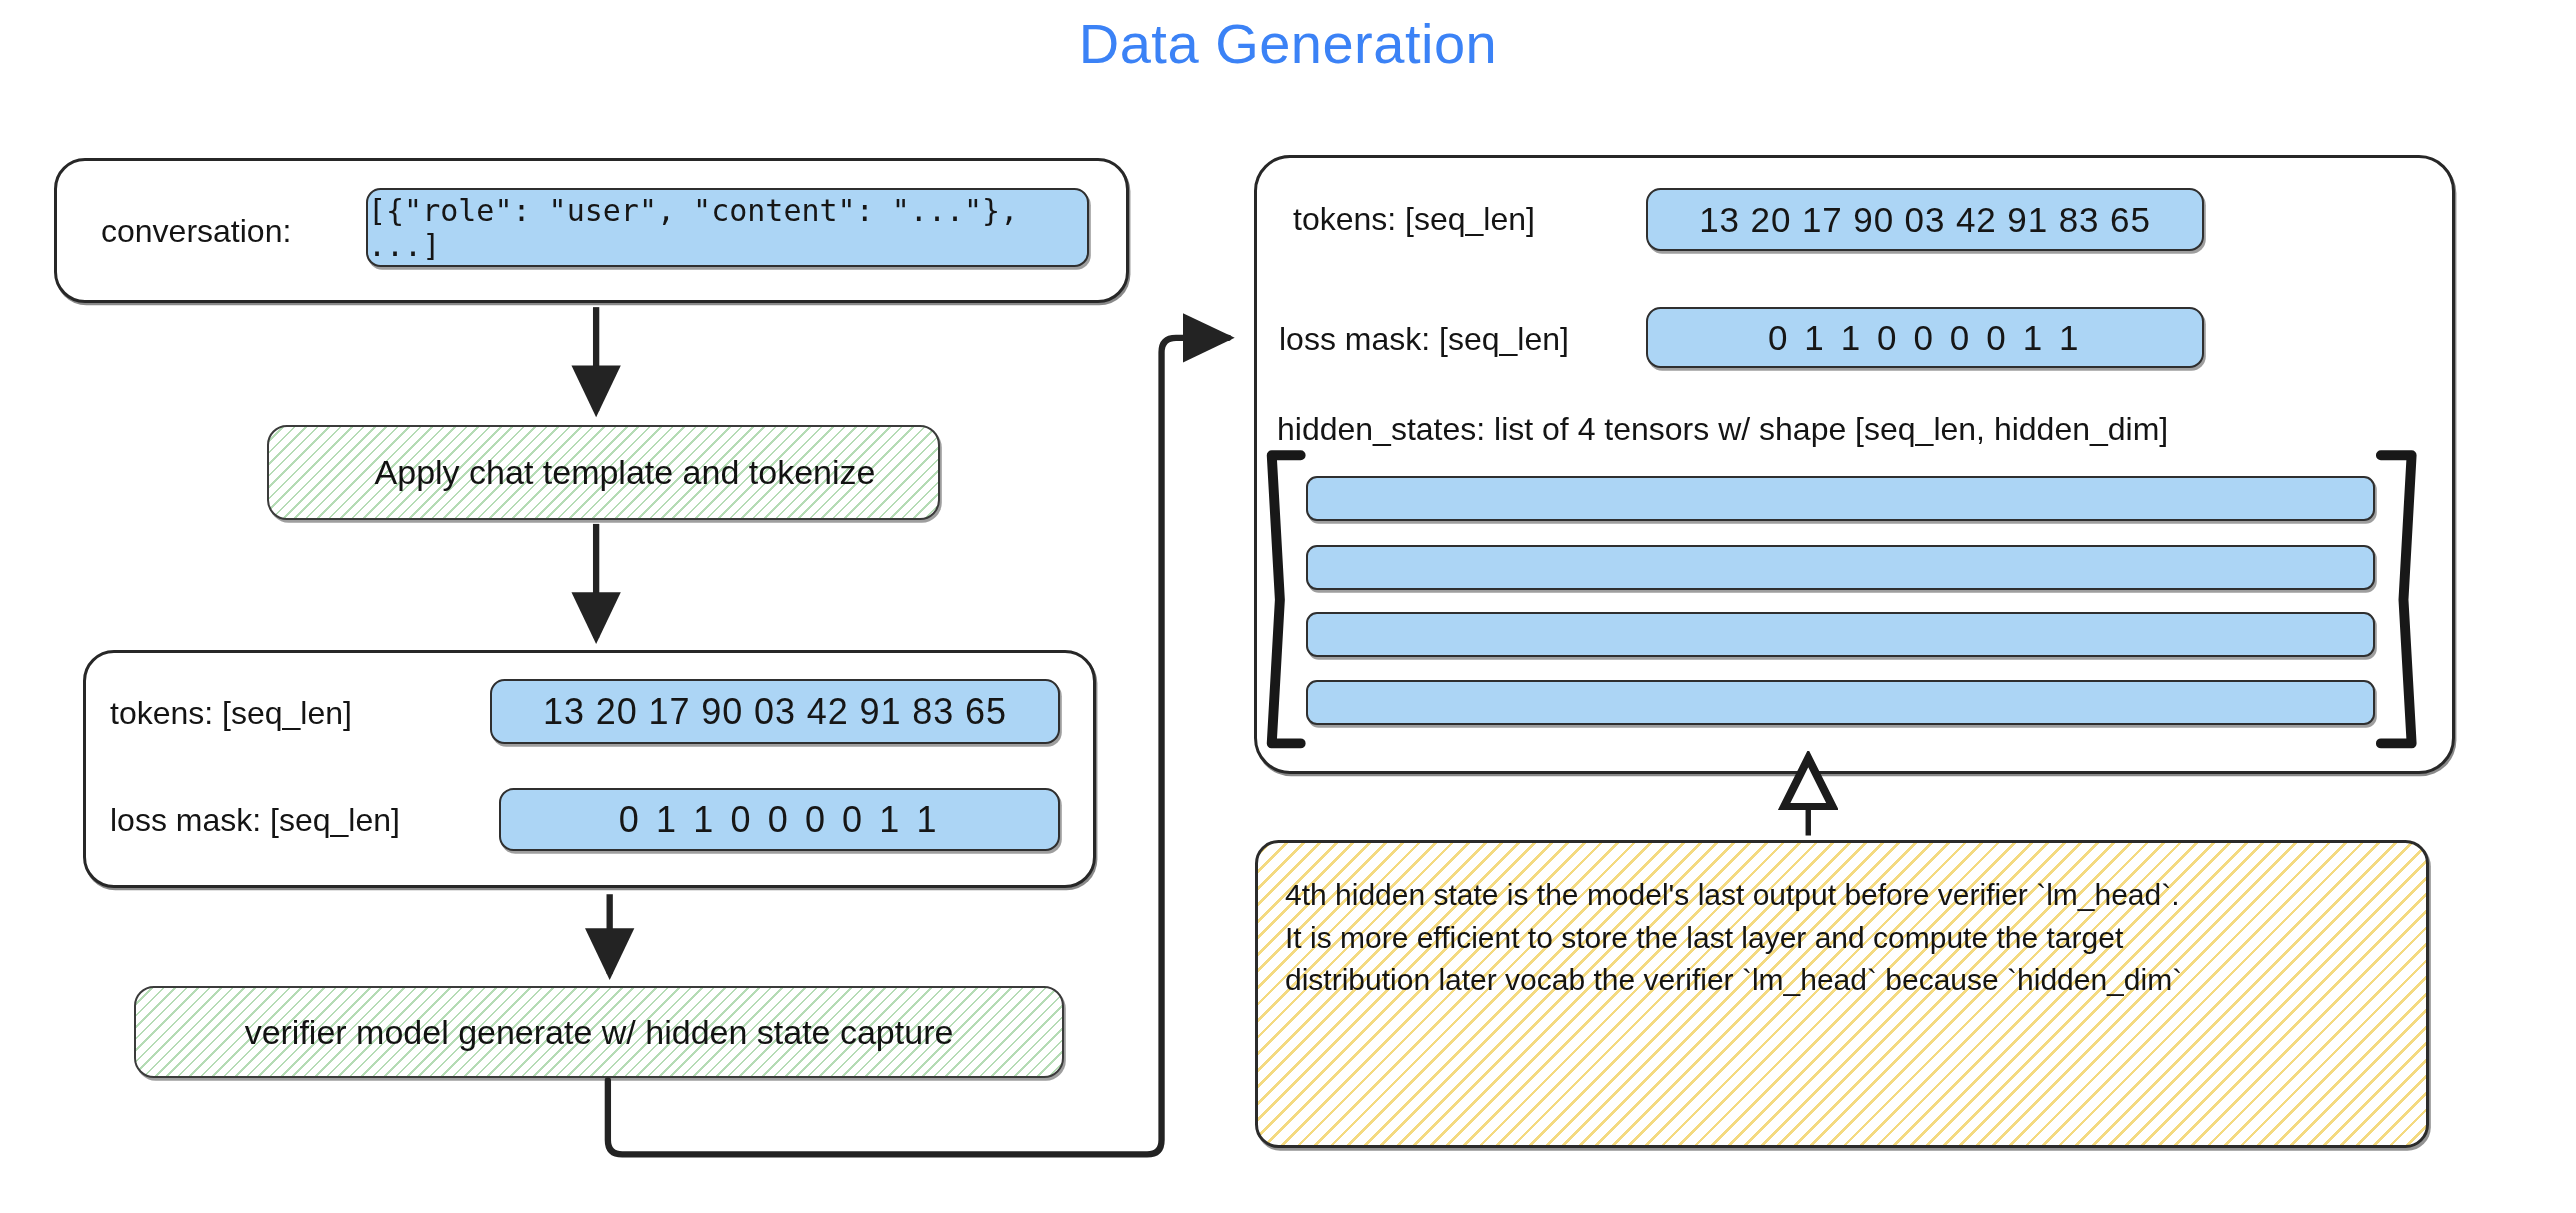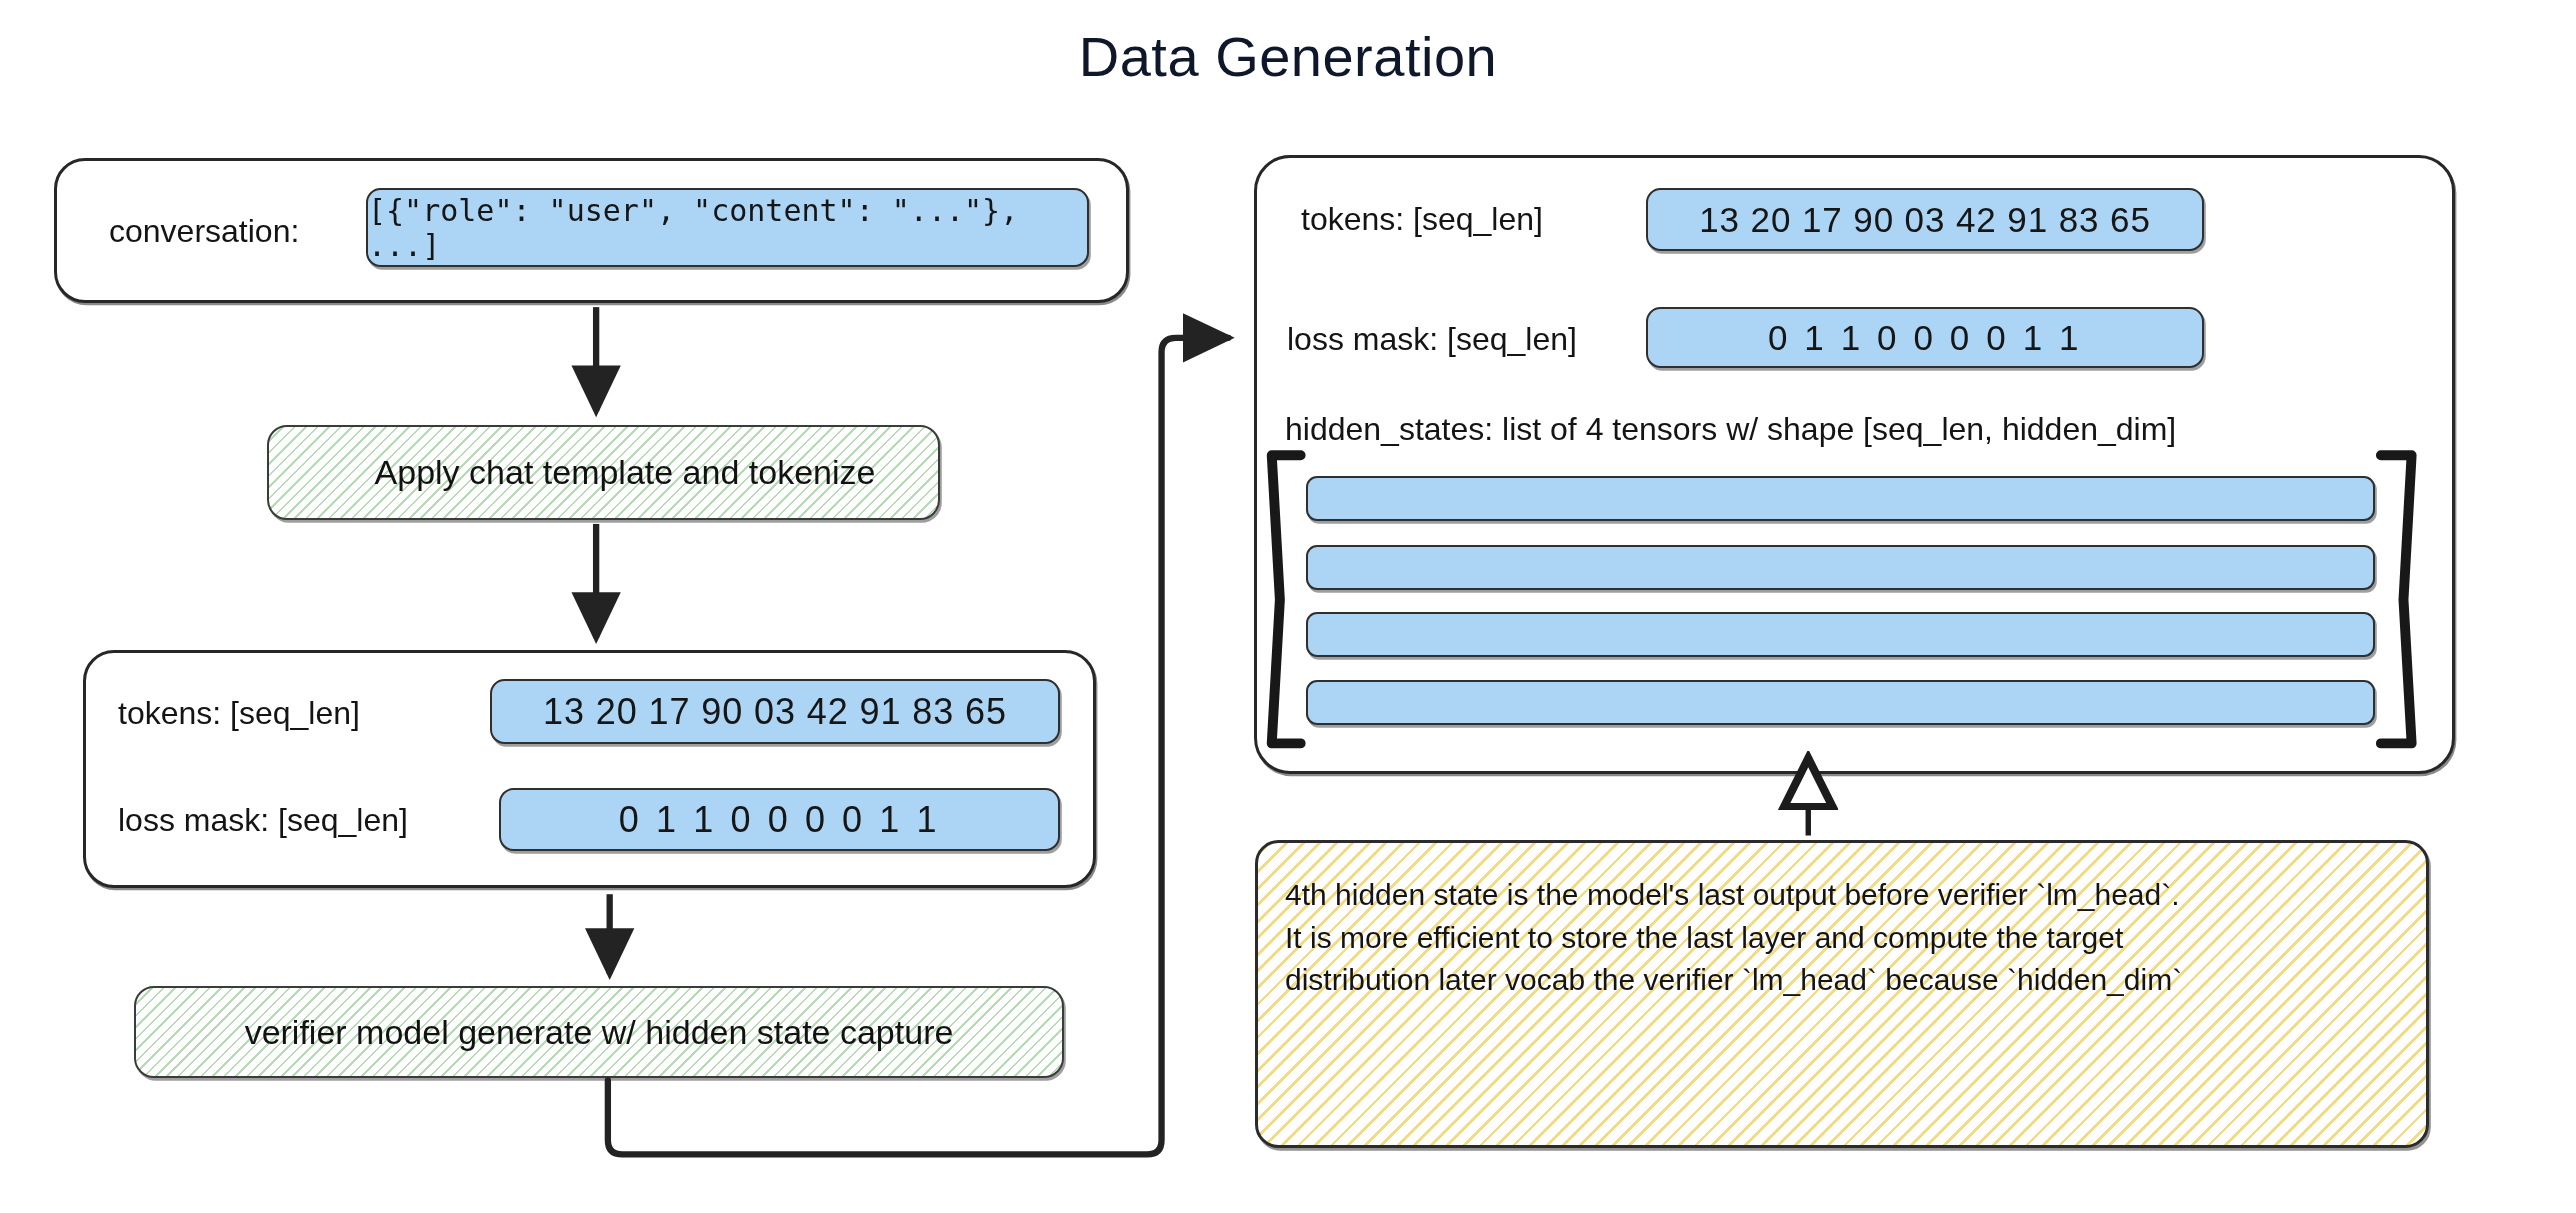--- a/index.html
+++ b/index.html
@@ -19,25 +19,25 @@
     position: absolute;
     left: 0; top: 0;
     width: 2576px;
     height: 1214px;
   }
 
   
   #title {
     position: absolute;
     left: 0;
-    top: 24px;
+    top: 11px;
     width: 2576px;
     text-align: center;
     font-size: 56px;
-    color: #0f172a;
+    color: #3b82f6;
     letter-spacing: 0.5px;
     font-weight: 400;
   }
 
   
   .panel {
     position: absolute;
     background: #ffffff;
     border: 3.2px solid #272727;
     border-radius: 31px;
@@ -102,21 +102,20 @@
     padding: 31px 27px 25px 27px;
     color: #141414;
     font-size: 30px;
     line-height: 1.42;
   }
 
   .label {
     position: absolute;
     color: #141414;
     white-space: nowrap;
-    margin-left: 8px;
   }
 
   svg.overlay {
     position: absolute;
     left: 0; top: 0;
     width: 2576px;
     height: 1214px;
     pointer-events: none;
     overflow: visible;
   }

